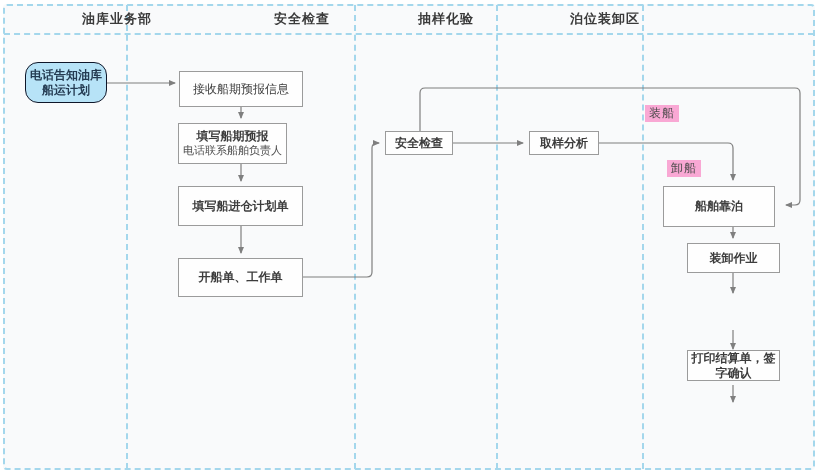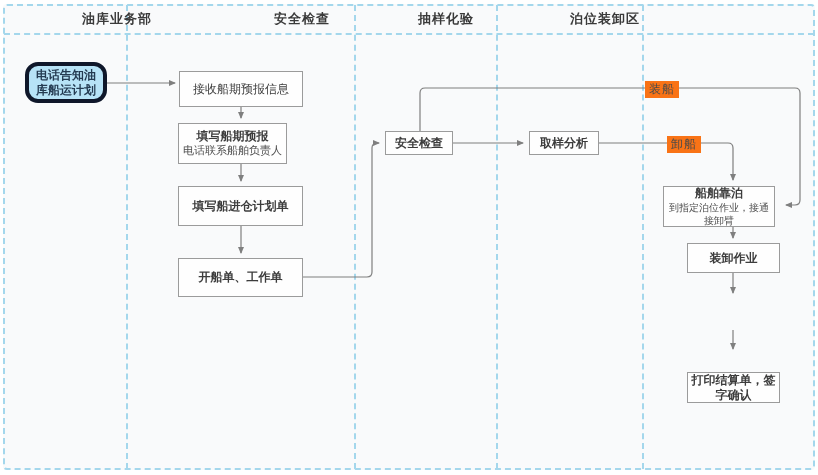--- a/index.html
+++ b/index.html
@@ -62,34 +62,35 @@
     color: #3c3c3c;
     font-size: 12px;
     line-height: 1.25;
     padding: 1px 2px;
   }
   .node.bold { font-weight: bold; }
   .node .node-title { font-weight: bold; display: block; }
   .node .node-subtitle { font-weight: normal; font-size: 11px; color: #4c4c4c; display: block; }
   .node.blue {
     background: #b7e3f7;
-    border: 4px solid #0f172a;
+    border: 1px solid #0f172a;
     border-radius: 13px;
     color: #243b52;
     font-weight: bold;
   }
   .node.pill { border-radius: 17px; }
   .berth-sub { font-weight: normal; font-size: 10px; color: #4c4c4c; line-height: 1.3; display: block; }
   .edge-label {
     position: absolute;
-    background: #f97316;
+    background: #f9a8d4;
     color: #4a4a4a;
     font-size: 12px;
     padding: 0 4px;
     letter-spacing: 1px;
+    margin-top: 24px;
   }
   svg.connectors {
     position: absolute;
     left: 0; top: 0;
     width: 818px; height: 475px;
     pointer-events: none;
   }
   svg.connectors path {
     fill: none;
     stroke: #7f7f7f;
@@ -163,26 +164,25 @@
   <div class="node bold" style="left:385px; top:131px; width:68px; height:24px">
     <span>安全检查</span>
   </div>
 
   <div class="node bold" style="left:529px; top:131px; width:70px; height:24px">
     <span>取样分析</span>
   </div>
 
   <div class="node" style="left:663px; top:186px; width:112px; height:41px">
     <span class="node-title">船舶靠泊</span>
-    <span class="berth-sub">到指定泊位作业，接通接卸臂</span>
   </div>
 
   <div class="node bold" style="left:687px; top:243px; width:93px; height:30px">
     <span>装卸作业</span>
   </div>
 
 
-  <div class="node bold" style="left:687px; top:372px; width:93px; height:31px">
+  <div class="node bold" style="left:687px; top:350px; width:93px; height:31px">
     <span>打印结算单，签字确认</span>
   </div>
 
 
 </div>
 
 </body></html>

